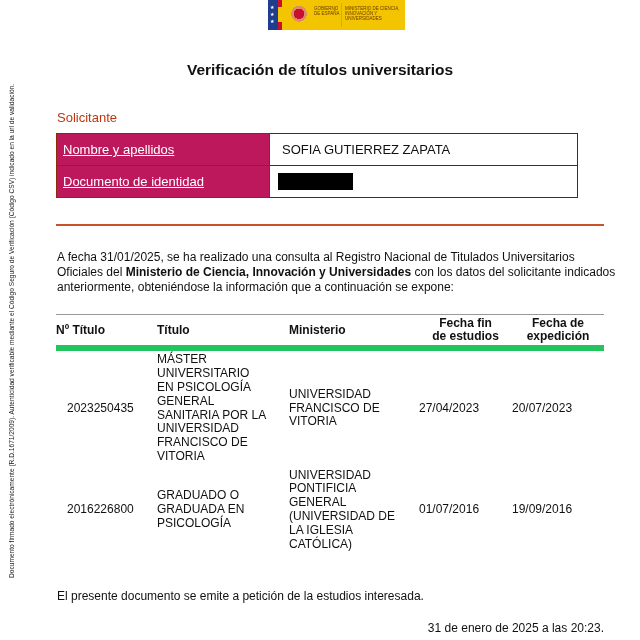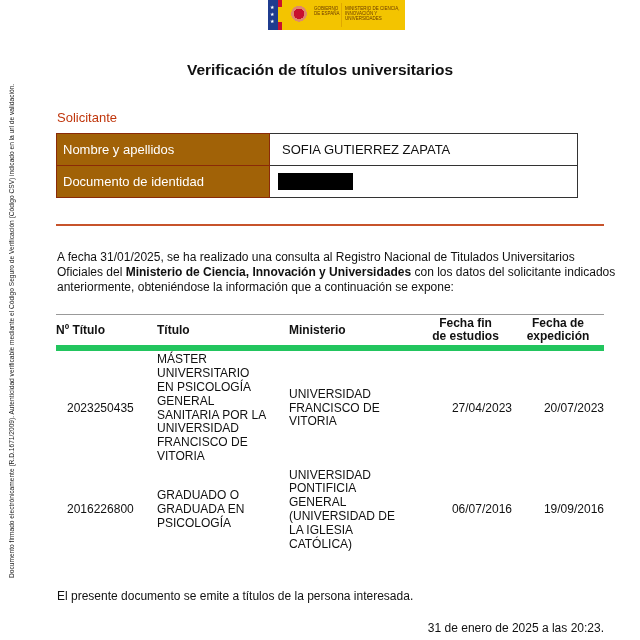--- a/index.html
+++ b/index.html
@@ -21,34 +21,34 @@
   .sidetext { position: absolute; left: 8px; top: 578px; width: 540px; transform-origin: 0 0;
           transform: rotate(-90deg); font-size: 6.6px; color: #222; white-space: nowrap; }
 
   .title { position: absolute; left: 0; width: 640px; top: 61px; text-align: center;
            font-weight: bold; font-size: 15.5px; }
 
   .section-label { position: absolute; left: 57px; top: 110px; font-size: 13px; color: #c0360c; }
 
   .appl { position: absolute; left: 56px; top: 133px; width: 522px; border-collapse: collapse; }
   .appl td { height: 31px; font-size: 13px; padding: 0 6px; border: 1px solid #333; }
-  .appl td.k { background: #a16207; color: #fff; width: 200px; border-color: #8a2a08; }
+  .appl td.k { background: #be185d; color: #fff; width: 200px; border-color: #8a2a08; text-decoration: underline; }
   .appl td.v { padding-left: 12px; }
   .redact { display: inline-block; width: 75px; height: 17px; background: #000; vertical-align: middle; margin-left: -4px; }
 
   .hr { position: absolute; left: 56px; top: 224px; width: 548px; height: 2px; background: #c7532b; }
 
   .intro { position: absolute; left: 57px; top: 250px; width: 560px; font-size: 12px; line-height: 15px; }
   .intro b { font-weight: bold; }
 
   .grid { position: absolute; left: 56px; top: 314px; width: 548px; border-collapse: collapse; font-size: 12px; }
   .grid th { font-weight: bold; text-align: left; height: 30px; border-top: 1px solid #999; border-bottom: 6px solid #22c55e; padding: 0; vertical-align: middle; line-height: 13px; }
   .grid th.c { text-align: center; }
   .grid td { padding: 0; vertical-align: middle; line-height: 13.8px; }
-  .grid td.c { text-align: right; }
+  .grid td.c { text-align: left; }
   .col1 { width: 101px; } .col2 { width: 132px; } .col3 { width: 130px; } .col4 { width: 93px; } .col5 { width: 92px; }
   .grid td.num { padding-left: 11px; }
 
   .footer { position: absolute; left: 57px; top: 589px; font-size: 12px; }
   .datefoot { position: absolute; right: 36px; top: 621px; font-size: 12px; }
 </style>
 </head>
 <body>
 
 <div class="logo">
@@ -107,20 +107,20 @@
       <td class="c">20/07/2023</td>
     </tr>
     <tr style="height:88px;">
       <td class="num">2016226800</td>
       <td>
           <div style="width:100px">GRADUADO O GRADUADA EN PSICOLOGÍA</div>
         </td>
       <td>
           <div style="width:112px">UNIVERSIDAD PONTIFICIA GENERAL (UNIVERSIDAD DE LA IGLESIA CATÓLICA)</div>
         </td>
-      <td class="c">06/07/2016</td>
+      <td class="c">01/07/2016</td>
       <td class="c">19/09/2016</td>
     </tr>
   </tbody>
 </table>
 
-<div class="footer">El presente documento se emite a títulos de la persona interesada.</div>
+<div class="footer">El presente documento se emite a petición de la estudios interesada.</div>
 <div class="datefoot">31 de enero de 2025 a las 20:23.</div>
 
 </body></html>

